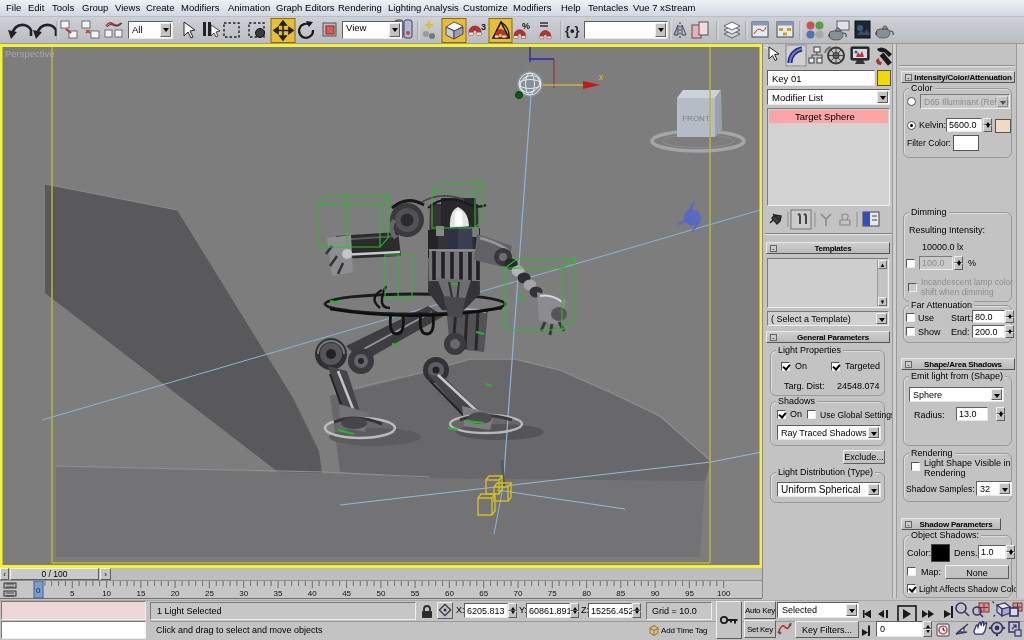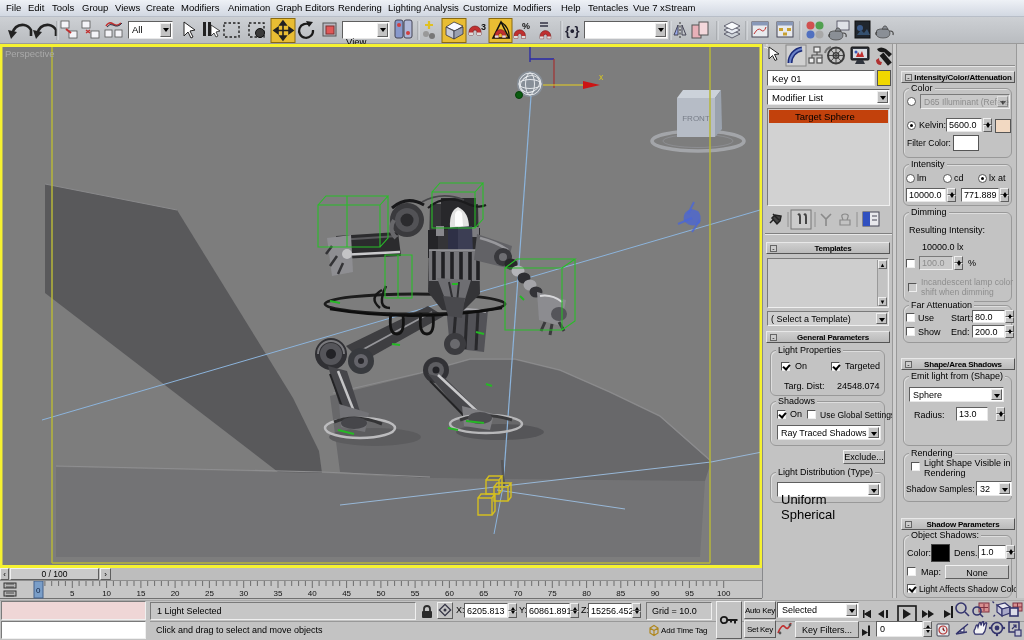--- a/index.html
+++ b/index.html
@@ -216,21 +216,21 @@
 
 <g transform="translate(855,4)">
           <rect x="0" y="0" width="15" height="17" fill="#20262e" stroke="#111"></rect>
           <circle cx="5" cy="7" r="3" fill="#3a5a8a"></circle>
           <path d="M2 14 l4-5 l3 3 l3-4 l3 6z" fill="#35506e"></path>
         </g>
 
 <use href="#teapot" transform="translate(876,4)"></use>
 </svg>
 <div class="abs fld" style="left:128px;top:4px;width:45px;height:18px;font-size:9.5px;padding:2px 0 0 3px">All<span class="ddarrow"></span></div>
-<div class="abs fld" style="left:342px;top:4px;width:48px;height:18px;font-size:9.5px;padding:14px 0 0 3px">View<span class="ddarrow"></span></div>
+<div class="abs fld" style="left:342px;top:4px;width:60px;height:18px;font-size:9.5px;padding:0 0 0 3px">View<span class="ddarrow"></span></div>
 <div class="abs fld" style="left:584px;top:4px;width:84px;height:18px;font-size:8.5px;padding:16px 0 0 3px;color:#777;white-space:nowrap;overflow:hidden">Create Selection Set<span class="ddarrow"></span></div>
 </div>
 
 <div class="abs" id="vp" style="left:0;top:44px;width:762px;height:524px;background:#7d7d7d">
 <svg width="762" height="524" style="position:absolute;left:0;top:0">
 
 <polygon points="330,352 420,330 470,316 515,316 560,327 610,349 660,373 711,418 705,437 560,437 420,434 340,428" fill="#68686a"></polygon>
 <polygon points="56,423 323,429 420,434 705,437 700,513 56,513" fill="#737375"></polygon>
 <polygon points="45,140 177,166 293,354 319,407 322,429 278,428 45,249" fill="#59595b"></polygon>
 <path d="M45 140 L177 166" stroke="#8a8a8c" stroke-width="1" fill="none"></path>
@@ -439,21 +439,21 @@
 <g transform="translate(111,2)">
           <path d="M3 3 q4 -3 9 0 l6 5 l-3 3 l-5 -5 q-5 1 -7 -3z" fill="#1a1a1a"></path>
           <rect x="9" y="7" width="5" height="13" transform="rotate(-40 11 13)" fill="#1a1a1a"></rect>
           <path d="M2 14 q0 5 5 5 l1 -3 q-3 0 -3 -4z" fill="#b03030"></path>
         </g>
 </svg>
 <div class="abs fld" style="left:4px;top:26px;width:108px;height:16px;font-size:9.5px;padding:1.5px 0 0 4px">Key 01</div>
 <div class="abs" style="left:114px;top:26px;width:14px;height:16px;background:#f0d800;border:1px solid #555"></div>
 <div class="abs fld" style="left:4px;top:45px;width:123px;height:16px;font-size:9.5px;padding:1.5px 0 0 4px">Modifier List<span class="ddarrow"></span></div>
 <div class="abs sunk" style="left:4px;top:64px;width:123px;height:98px;background:#d2d2d2">
-<div class="abs" style="left:1px;top:1px;right:1px;height:13px;background:#c2410c;font-size:9.5px;color:#000;padding:1px 0 4px 26px">Target Sphere</div>
+<div class="abs" style="left:1px;top:1px;right:1px;height:13px;background:#fca5a5;font-size:9.5px;color:#000;padding:1px 0 4px 26px">Target Sphere</div>
 </div>
 <svg width="134" height="22" style="position:absolute;left:0;top:165px">
 <rect x="3" y="2" width="18" height="17" fill="#c3c3c3"></rect>
 <path d="M7 14 l4 -4 m-1 -5 l6 6 m-7 -2 l3 -3 l6 1 l-1 5 l-3 3 z" stroke="#222" stroke-width="1.5" fill="#444"></path>
 <line x1="25" y1="3" x2="25" y2="18" stroke="#909090"></line>
 <rect x="28" y="1" width="20" height="19" fill="#cbcbcb" stroke="#777" stroke-dasharray="0"></rect>
 <path d="M35 6 q2 -2 2 2 v7 m4 -9 q2 -2 2 2 v7" stroke="#444" stroke-width="2" fill="none"></path>
 <line x1="52" y1="3" x2="52" y2="18" stroke="#909090"></line>
 <path d="M58 5 l5 5 l5 -5 m-5 5 v7" stroke="#8a8a8a" stroke-width="1.6" fill="none"></path>
 <path d="M79 8 c-2 -4 8 -4 6 0 l-1 3 h-4 z M77 11 h10 v5 h-10 z" stroke="#8a8a8a" stroke-width="1.2" fill="none"></path>
@@ -485,60 +485,41 @@
         <span class="glab">Shadows</span>
 <span class="cb ck" style="left:6px;top:8px"></span>
         <span class="t9 abs" style="left:19px;top:7px">On</span>
 <span class="cb" style="left:36px;top:8px"></span>
         <span class="abs" style="left:49px;top:8px;font-size:8.5px;white-space:nowrap">Use Global Settings</span>
 <div class="abs fld" style="left:6px;top:23px;width:104px;height:15px;font-size:9px;padding:1.5px 0 0 3px">Ray Traced Shadows<span class="ddarrow"></span></div>
 </div>
 <div class="abs btn" style="left:80px;top:406px;width:42px;height:14px;font-size:9px;padding-top:1px">Exclude...</div>
 <div class="grp" style="left:7px;top:428px;width:115px;height:31px">
         <span class="glab">Light Distribution (Type)</span>
-<div class="abs fld" style="left:6px;top:9px;width:104px;height:15px;font-size:13px;padding:9px 0 0 3px">Uniform Spherical<span class="ddarrow"></span></div>
+<div class="abs fld" style="left:6px;top:9px;width:104px;height:15px;font-size:10px;padding:1px 0 0 3px">Uniform Spherical<span class="ddarrow"></span></div>
 </div>
 <div class="abs" style="left:129px;top:0;width:5px;height:554px;background:#cfcfcf;border-left:1px solid #9a9a9a"></div>
 </div>
 <div class="abs panel" id="cpR" style="left:896px;top:44px;width:128px;height:554px;border-left:1px solid #999">
 <div class="abs" style="left:2px;top:21px;width:116px;height:2px;border-top:1px solid #8e8e8e;border-bottom:1px solid #e4e4e4"></div>
 <div class="rollhdr" style="left:4px;top:27px;width:114px"><span class="minus">-</span><b>Intensity/Color/Attenuation</b></div>
 <div class="grp" style="left:6px;top:44px;width:109px;height:70px">
         <span class="glab">Color</span>
 <span class="rad" style="left:3px;top:8px"></span>
 <div class="abs sunk" style="left:16px;top:5px;width:90px;height:15px;background:#c9c9c9;font-size:8.5px;color:#8c8c8c;padding:2px 0 0 3px;white-space:nowrap;overflow:hidden">D65 Illuminant (Refere<span class="ddarrow" style="opacity:.55"></span></div>
 <span class="rad rdot" style="left:3px;top:32px"></span>
         <span class="t9 abs" style="left:15px;top:31px">Kelvin:</span>
 <div class="abs fld" style="left:42px;top:29px;width:36px;height:14px;font-size:9px;padding:1px 0 0 2px">5600.0</div>
 <span class="spin" style="left:79px;top:29px;height:14px">
           <i class="up"></i>
           <i class="dn"></i>
         </span>
 <div class="abs" style="left:91px;top:30px;width:16px;height:14px;background:#f2d9c2;border:1px solid #555"></div>
 <span class="abs" style="left:3px;top:49px;font-size:8.5px;white-space:nowrap">Filter Color:</span>
 <div class="abs" style="left:49px;top:46px;width:26px;height:16px;background:#fff;border:1px solid #555"></div>
-</div>
-<div class="grp" style="left:6px;top:120px;width:109px;height:42px">
-        <span class="glab">Intensity</span>
-<span class="rad" style="left:2px;top:9px"></span>
-        <span class="t9 abs" style="left:13px;top:8px">lm</span>
-<span class="rad" style="left:39px;top:9px"></span>
-        <span class="t9 abs" style="left:50px;top:8px">cd</span>
-<span class="rad rdot" style="left:74px;top:9px"></span>
-        <span class="t9 abs" style="left:85px;top:8px">lx at</span>
-<div class="abs fld" style="left:2px;top:23px;width:40px;height:14px;font-size:9px;padding:1px 0 0 2px">10000.0</div>
-<span class="spin" style="left:43px;top:23px;height:14px">
-          <i class="up"></i>
-          <i class="dn"></i>
-        </span>
-<div class="abs fld" style="left:57px;top:23px;width:38px;height:14px;font-size:9px;padding:1px 0 0 2px">771.889</div>
-<span class="spin" style="left:96px;top:23px;height:14px">
-          <i class="up"></i>
-          <i class="dn"></i>
-        </span>
 </div>
 <div class="grp" style="left:6px;top:168px;width:109px;height:90px">
         <span class="glab">Dimming</span>
 <span class="t9 abs" style="left:5px;top:12px">Resulting Intensity:</span>
 <span class="t9 abs" style="left:18px;top:29px">10000.0 lx</span>
 <span class="cb" style="left:2px;top:46px"></span>
 <div class="abs sunk" style="left:15px;top:43px;width:34px;height:14px;background:#c9c9c9;font-size:9px;color:#8c8c8c;padding:1px 0 0 2px">100.0</div>
 <span class="spin" style="left:50px;top:43px;height:14px">
           <i class="up"></i>
           <i class="dn"></i>
@@ -577,21 +558,21 @@
           <i class="dn"></i>
         </span>
 </div>
 <div class="grp" style="left:6px;top:409px;width:109px;height:49px">
         <span class="glab">Rendering</span>
 <span class="cb" style="left:7px;top:8px"></span>
 <span class="abs t9" style="left:20px;top:4px;line-height:10px;white-space:nowrap">Light Shape Visible in<br>Rendering</span>
 <span class="abs" style="left:2px;top:30px;font-size:8.5px;white-space:nowrap">Shadow Samples:</span>
 <div class="abs fld" style="left:72px;top:27px;width:36px;height:15px;font-size:9px;padding:1.5px 0 0 3px">32<span class="ddarrow"></span></div>
 </div>
-<div class="rollhdr" style="left:4px;top:474px;width:114px"><span class="minus">-</span><b>Shadow Parameters</b></div>
+<div class="rollhdr" style="left:4px;top:474px;width:100px"><span class="minus">-</span><b>Shadow Parameters</b></div>
 <div class="grp" style="left:6px;top:491px;width:109px;height:63px">
         <span class="glab">Object Shadows:</span>
 <span class="t9 abs" style="left:3px;top:12px">Color:</span>
 <div class="abs" style="left:27px;top:8px;width:19px;height:18px;background:#000;border:1px solid #444"></div>
 <span class="t9 abs" style="left:50px;top:12px">Dens.</span>
 <div class="abs fld" style="left:74px;top:9px;width:28px;height:14px;font-size:9px;padding:1px 0 0 2px">1.0</div>
 <span class="spin" style="left:102px;top:9px;height:14px">
           <i class="up"></i>
           <i class="dn"></i>
         </span>

